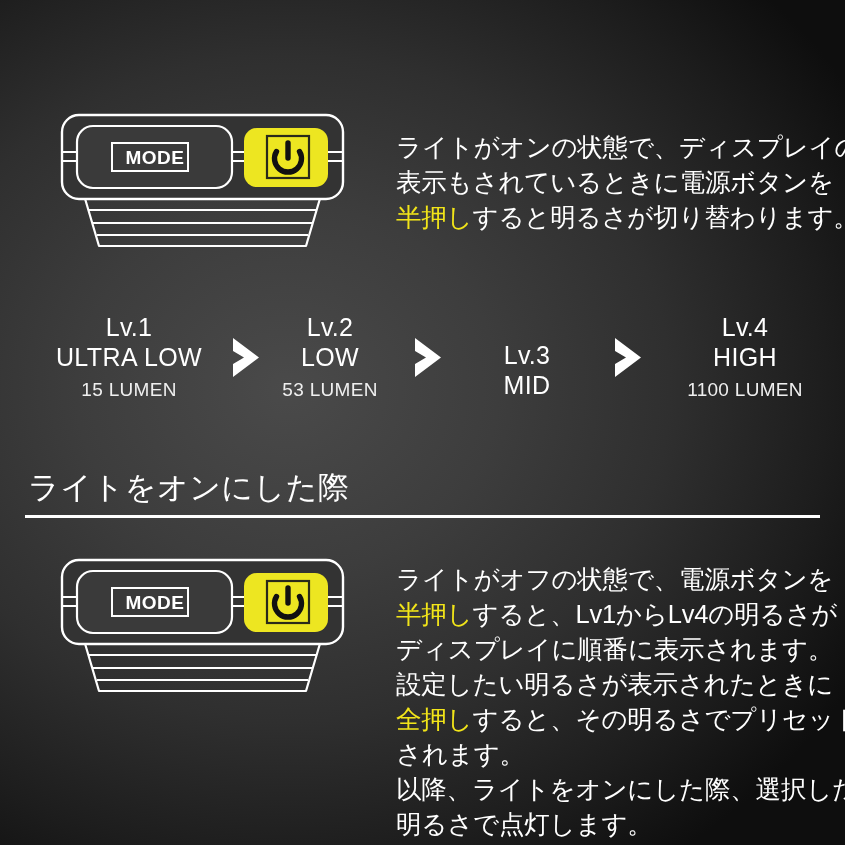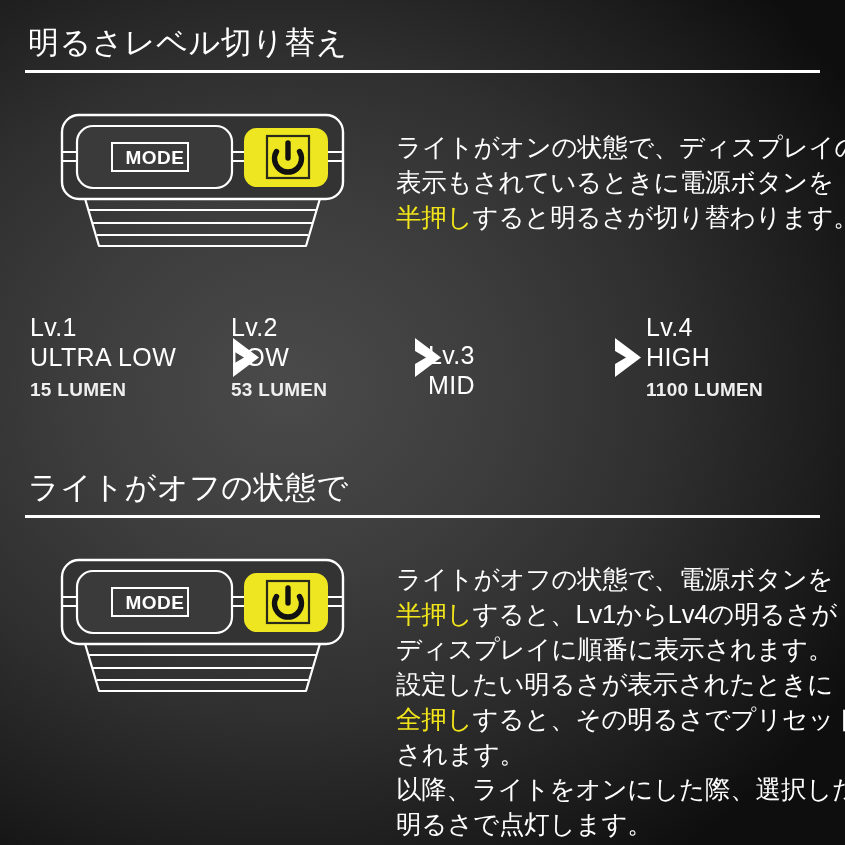--- a/index.html
+++ b/index.html
@@ -80,40 +80,40 @@
     position: absolute;
     left: 0;
     top: 312px;
     width: 845px;
     height: 100px;
   }
   .level {
     position: absolute;
     top: 0;
     width: 198px;
+    text-align: center;
   }
   .level .lv {
     font-size: 25px;
     line-height: 30px;
     color: #ffffff;
     letter-spacing: 0.3px;
   }
   .level .name {
     font-size: 25px;
     line-height: 31px;
     color: #ffffff;
     letter-spacing: 0.4px;
   }
   .level .lumen {
     font-size: 19px;
     line-height: 30px;
     color: #efefef;
     letter-spacing: 0.3px;
     margin-top: 2px;
-    font-weight: bold;
   }
   .chev {
     position: absolute;
     top: 24px;
     width: 34px;
     height: 44px;
   }
   .chev svg { display: block; width: 34px; height: 44px; }
 
   #level-1 { left: 30px; }
@@ -122,24 +122,20 @@
   #level-4 { left: 646px; }
   #chev-1  { left: 229px; }
   #chev-2  { left: 411px; }
   #chev-3  { left: 611px; }
 </style>
 </head>
 <body>
 
 <div class="page">
 
-  <div class="section-header" id="header-1">
-    <div class="section-title">明るさレベル切り替え</div>
-    <div class="section-rule"></div>
-  </div>
 
   <div class="device" id="device-1">
     <svg viewBox="0 0 295 180" xmlns="http://www.w3.org/2000/svg">
 
       <g fill="none" stroke="#ffffff" stroke-width="2.2" stroke-linejoin="round">
         <path d="M26 72 L269 72 L251 133 L44 133 Z"></path>
         <line x1="34" y1="97" x2="261" y2="97"></line>
         <line x1="38" y1="110" x2="257" y2="110"></line>
         <line x1="42" y1="122" x2="253" y2="122"></line>
       </g>
@@ -216,21 +212,21 @@
 
     <div class="level" id="level-4">
       <div class="lv">Lv.4</div>
       <div class="name">HIGH</div>
       <div class="lumen">1100 LUMEN</div>
     </div>
 
   </div>
 
   <div class="section-header" id="header-2">
-    <div class="section-title">ライトがオフの状態で</div>
+    <div class="section-title">ライトをオンにした際</div>
     <div class="section-rule"></div>
   </div>
 
   <div class="device" id="device-2">
     <svg viewBox="0 0 295 180" xmlns="http://www.w3.org/2000/svg">
       <g fill="none" stroke="#ffffff" stroke-width="2.2" stroke-linejoin="round">
         <path d="M26 72 L269 72 L251 133 L44 133 Z"></path>
         <line x1="34" y1="97" x2="261" y2="97"></line>
         <line x1="38" y1="110" x2="257" y2="110"></line>
         <line x1="42" y1="122" x2="253" y2="122"></line>

